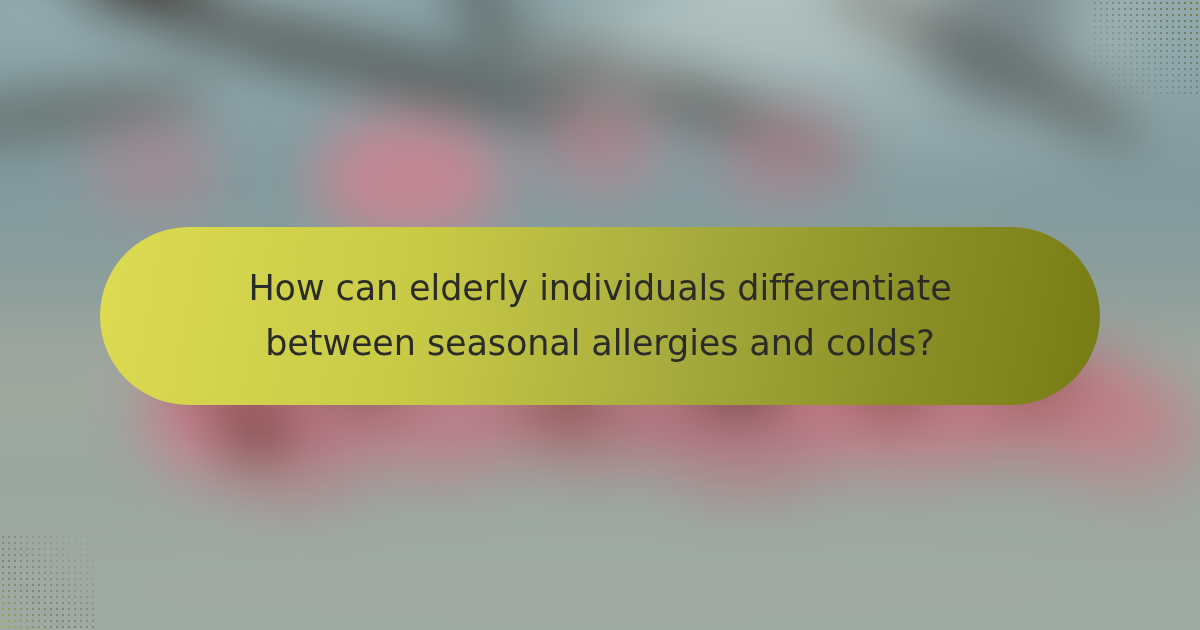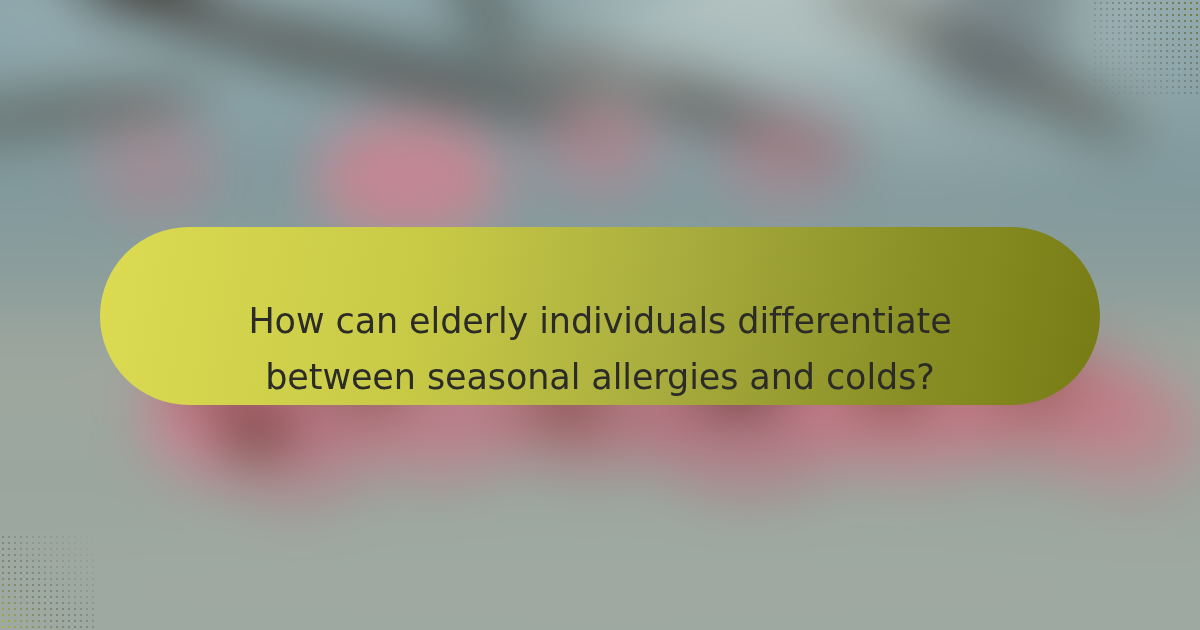--- a/index.html
+++ b/index.html
@@ -170,21 +170,21 @@
   
   #headline-pill {
     position: absolute;
     left: 100px;
     top: 227px;
     width: 1000px;
     height: 178px;
     border-radius: 89px;
     background: linear-gradient(100deg, #dcdb52 0%, #c8ca46 32%, #a7ab3d 58%, #8b9026 80%, #767b14 100%);
     display: flex;
-    align-items: flex-end;
+    align-items: center;
     justify-content: center;
     box-sizing: border-box;
     padding: 0 56px;
   }
 
   #headline-text {
     font-family: "DejaVu Sans", "Liberation Sans", sans-serif;
     font-size: 35px;
     line-height: 1.58;
     font-weight: 400;

